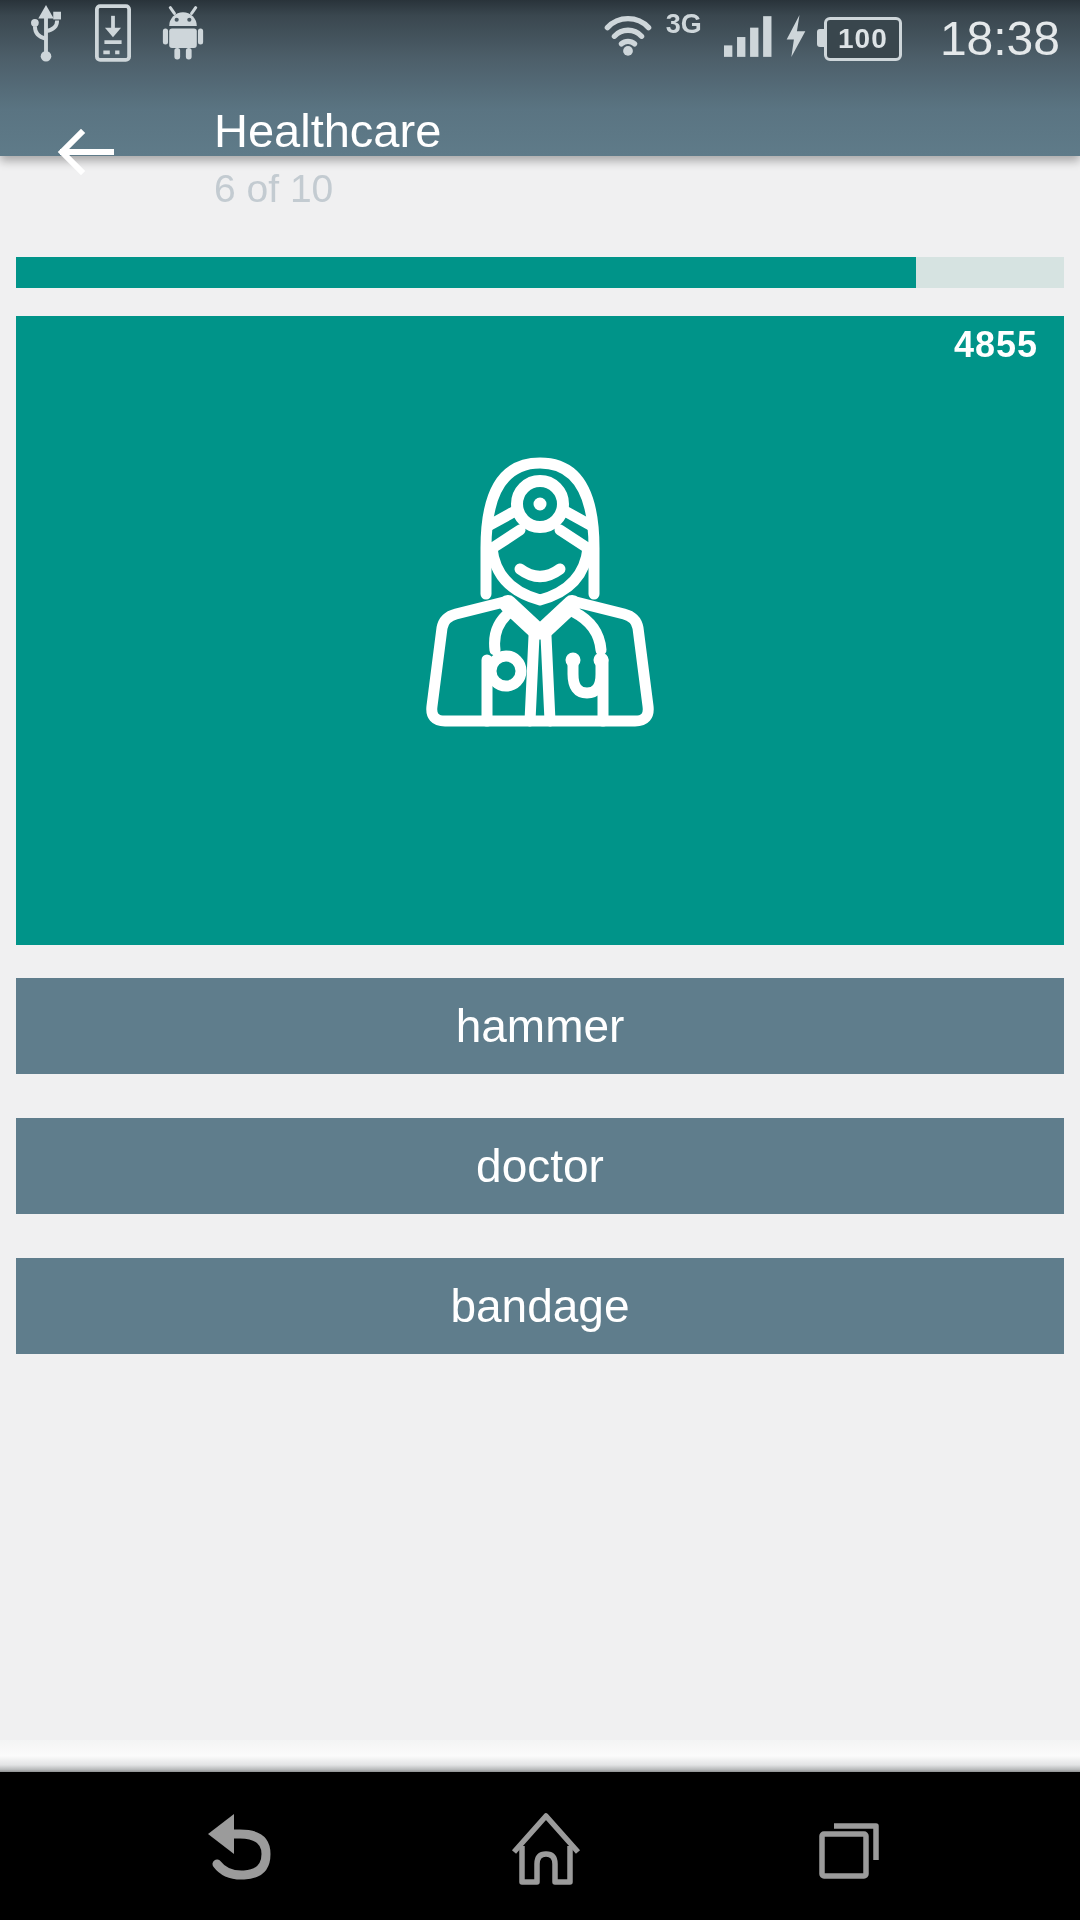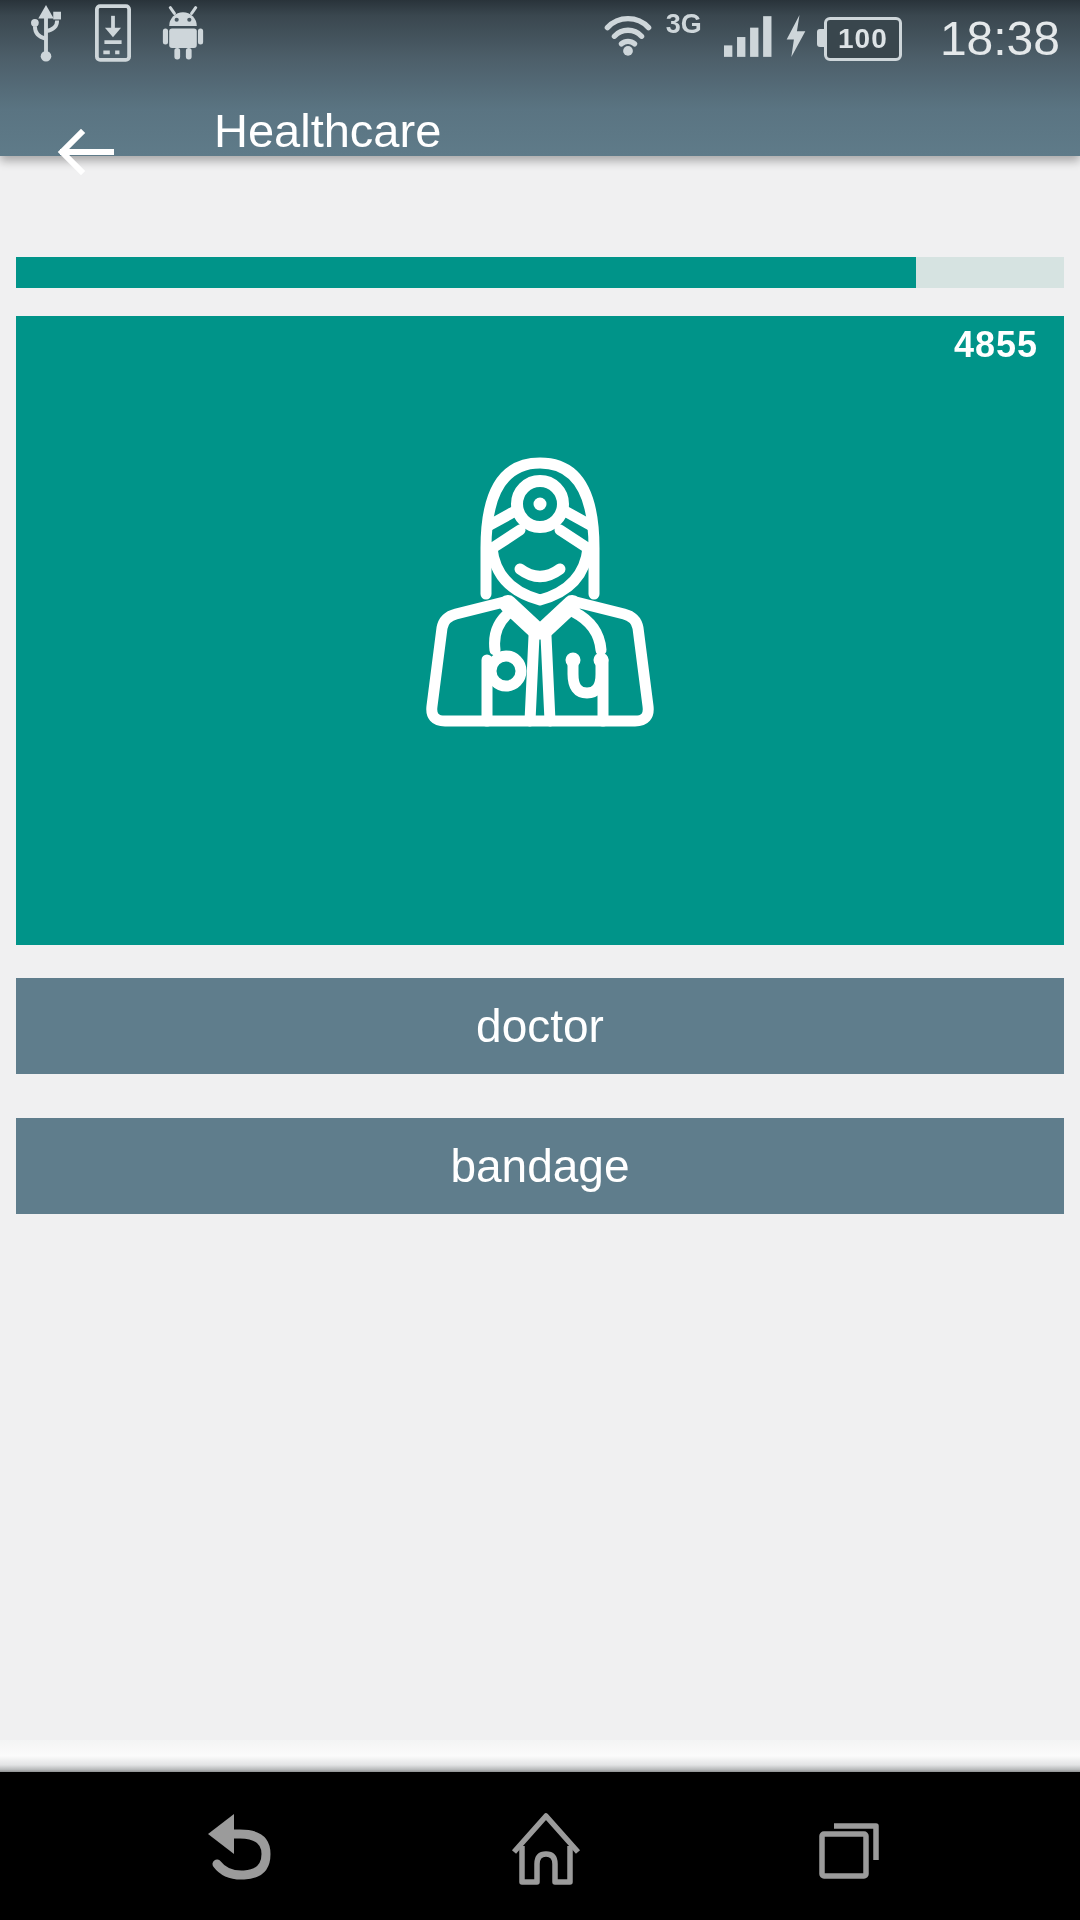--- a/index.html
+++ b/index.html
@@ -161,20 +161,21 @@
     <div class="app-bar">
       <div class="back-button">
         <span>
           <svg width="60" height="52" viewBox="0 0 60 52" fill="none">
             <path d="M55 26 H7 M25 7 L6 26 L25 45" stroke="#ffffff" stroke-width="6" stroke-linecap="square"></path>
           </svg>
         </span>
       </div>
       <div class="titles">
         <div class="page-title">Healthcare</div>
+        <div class="page-subtitle">6 of 10</div>
       </div>
     </div>
   </header>
 
   <div class="content">
 
     <div class="progress-bar">
       <div class="progress-fill" style="width:85.9%"></div>
     </div>
 
@@ -215,20 +216,21 @@
           <path d="M150 160 Q175 173 177 198"></path>
           <path d="M149 212 L149 222 Q149 241 163 241 Q177 241 177 222 L177 212"></path>
           <circle cx="149" cy="208" r="7.5" fill="#ffffff" stroke="none"></circle>
           <circle cx="177" cy="208" r="7.5" fill="#ffffff" stroke="none"></circle>
         </svg>
       </div>
 
     </div>
 
     <div class="answers">
+      <button class="answer-button">hammer</button>
       <button class="answer-button">doctor</button>
       <button class="answer-button">bandage</button>
     </div>
   </div>
 
   <div class="bottom-strip"></div>
 
   <nav class="nav-bar">
     <div class="nav-button nav-back">
       <span>

